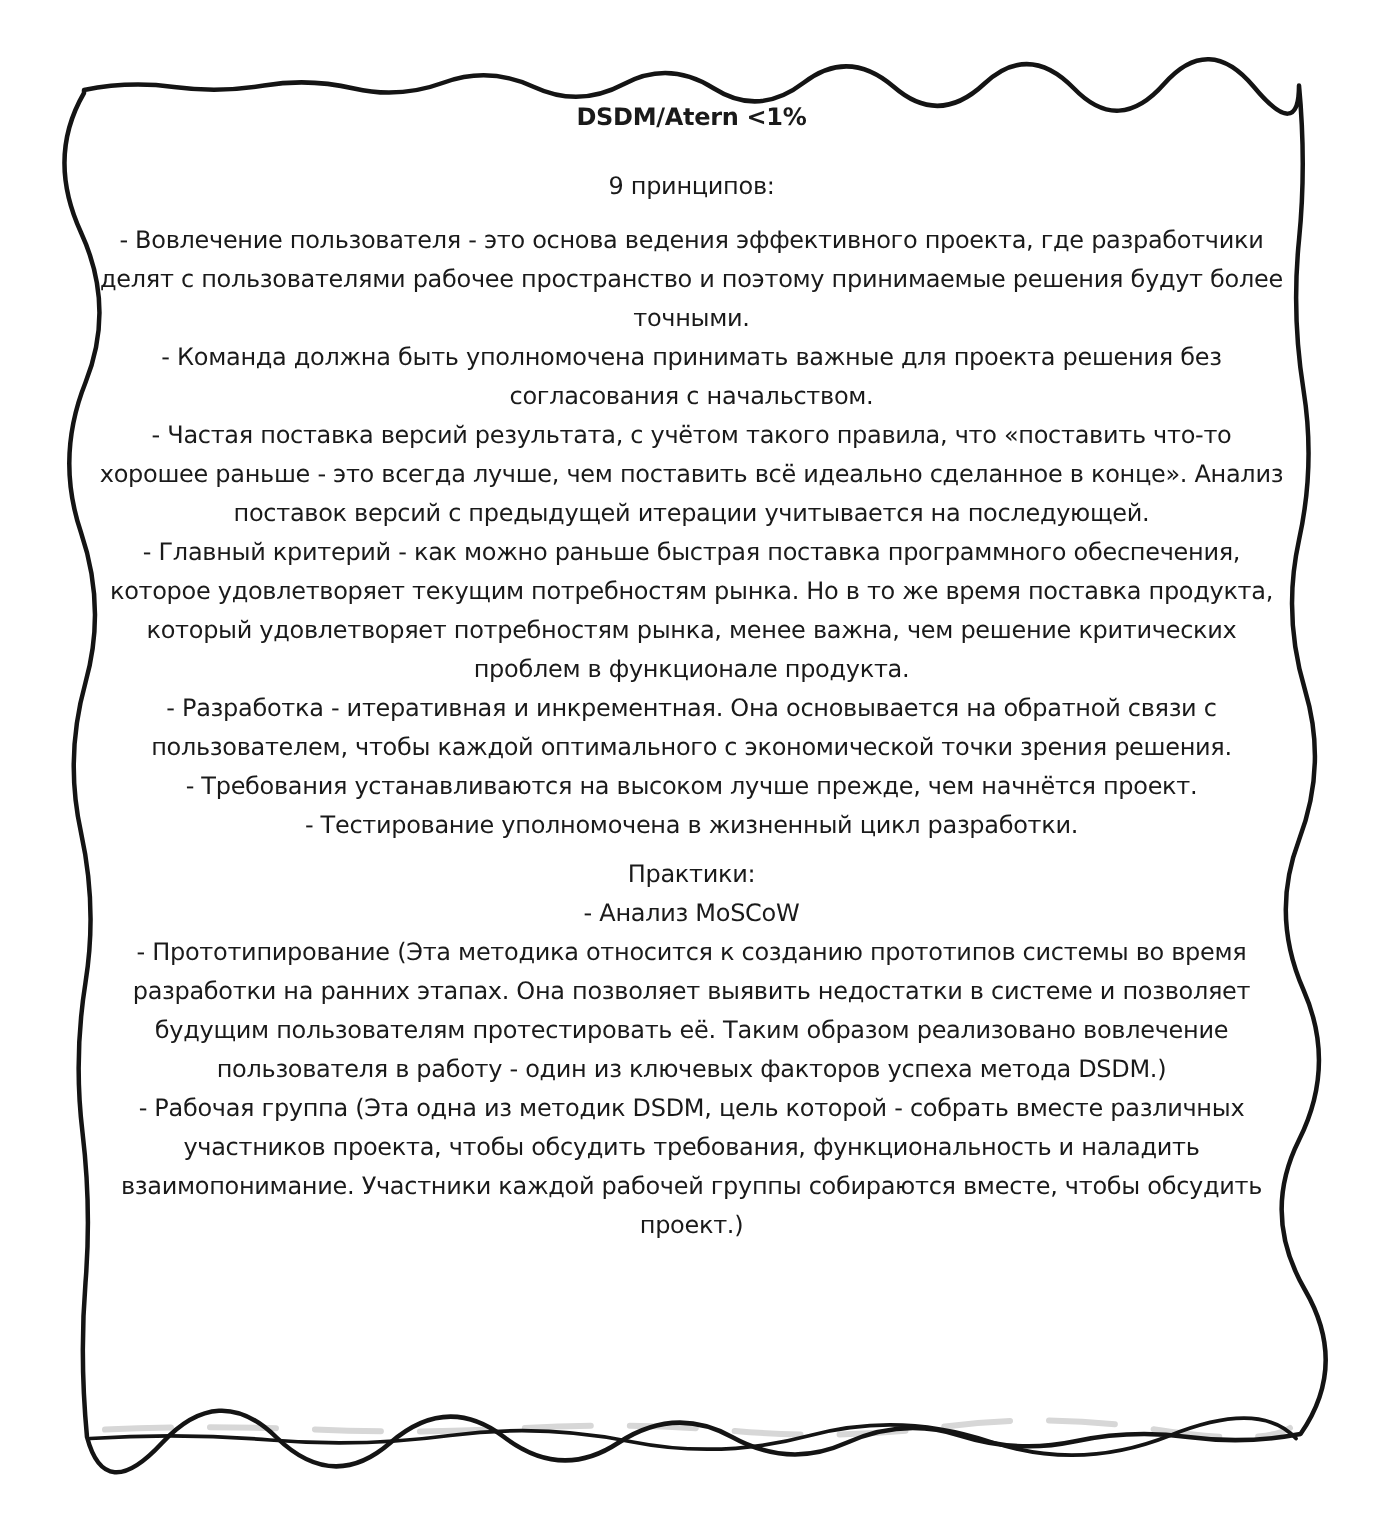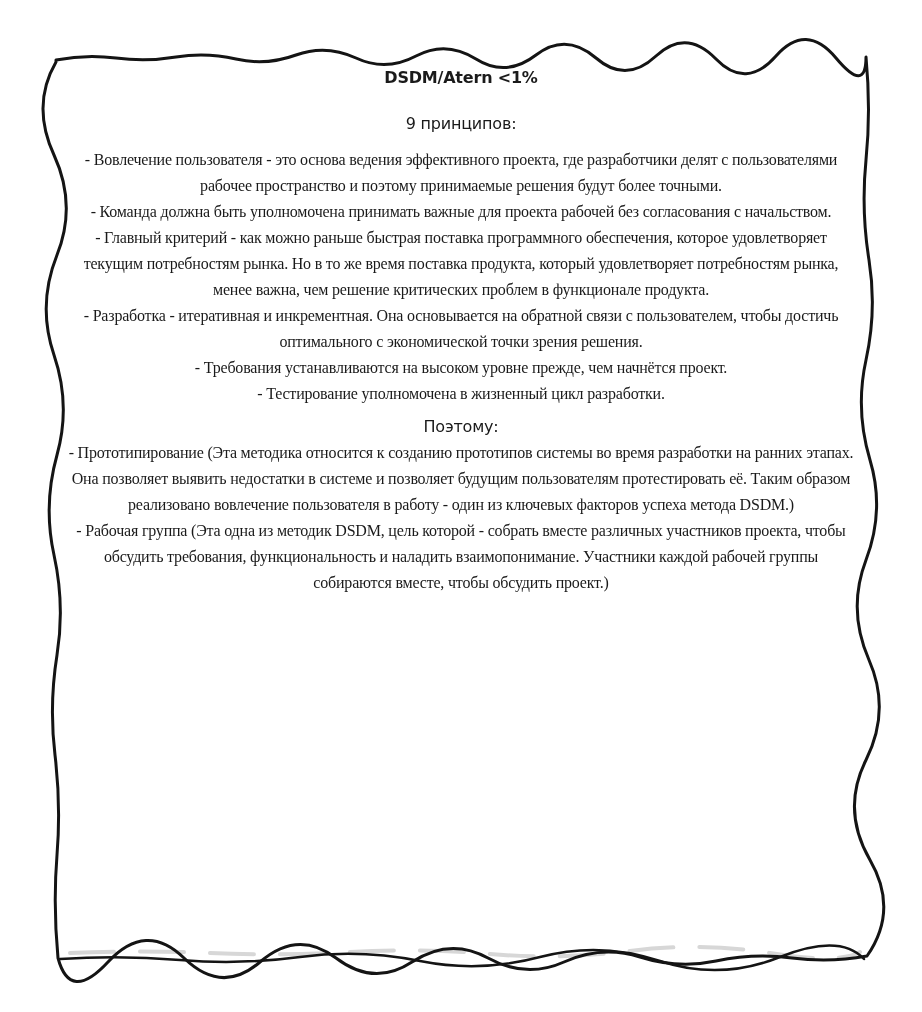--- a/index.html
+++ b/index.html
@@ -48,21 +48,20 @@
     margin: 0 0 20px 0 !important;
   }
   .section-heading {
     margin: 0 0 10px 0 !important;
   }
   .section-heading.second {
     margin: 7px 0 0 0 !important;
   }
   .item {
     margin: 0;
-    font-family: Liberation Serif, serif;
   }
 </style>
 </head>
 <body>
 
 <div class="page">
 
   <svg class="border-svg" viewBox="0 0 922 1012" xmlns="http://www.w3.org/2000/svg" aria-hidden="true">
 
     <path d="M70,953 Q140,950 210,953 T350,952 T490,954 T630,951 T770,953 T860,952" fill="none" stroke="#d7d7d7" stroke-width="4" stroke-dasharray="44 26" stroke-linecap="round"></path>
@@ -76,25 +75,27 @@
     <path d="M60,959 Q120,955 180,960 T300,957 T420,961 T540,957 T660,961 T780,957 T864,959" fill="none" stroke="#141414" stroke-width="2.5" stroke-linecap="round"></path>
   </svg>
 
   <div class="sheet">
 
     <p class="doc-title">DSDM/Atern &lt;1%</p>
 
     <p class="section-heading">9 принципов:</p>
 
     <p class="item">- Вовлечение пользователя - это основа ведения эффективного проекта, где разработчики делят с пользователями рабочее пространство и поэтому принимаемые решения будут более точными.</p>
-    <p class="item">- Команда должна быть уполномочена принимать важные для проекта рабочей без согласования с начальством.</p>
+    <p class="item">- Команда должна быть уполномочена принимать важные для проекта решения без согласования с начальством.</p>
+    <p class="item">- Частая поставка версий результата, с учётом такого правила, что «поставить что-то хорошее раньше - это всегда лучше, чем поставить всё идеально сделанное в конце». Анализ поставок версий с предыдущей итерации учитывается на последующей.</p>
     <p class="item">- Главный критерий - как можно раньше быстрая поставка программного обеспечения, которое удовлетворяет текущим потребностям рынка. Но в то же время поставка продукта, который удовлетворяет потребностям рынка, менее важна, чем решение критических проблем в функционале продукта.</p>
-    <p class="item">- Разработка - итеративная и инкрементная. Она основывается на обратной связи с пользователем, чтобы достичь оптимального с экономической точки зрения решения.</p>
-    <p class="item">- Требования устанавливаются на высоком уровне прежде, чем начнётся проект.</p>
+    <p class="item">- Разработка - итеративная и инкрементная. Она основывается на обратной связи с пользователем, чтобы каждой оптимального с экономической точки зрения решения.</p>
+    <p class="item">- Требования устанавливаются на высоком лучше прежде, чем начнётся проект.</p>
     <p class="item">- Тестирование уполномочена в жизненный цикл разработки.</p>
 
-    <p class="section-heading second">Поэтому:</p>
+    <p class="section-heading second">Практики:</p>
 
+    <p class="item">- Анализ MoSCoW</p>
     <p class="item">- Прототипирование (Эта методика относится к созданию прототипов системы во время разработки на ранних этапах. Она позволяет выявить недостатки в системе и позволяет будущим пользователям протестировать её. Таким образом реализовано вовлечение пользователя в работу - один из ключевых факторов успеха метода DSDM.)</p>
     <p class="item">- Рабочая группа (Эта одна из методик DSDM, цель которой - собрать вместе различных участников проекта, чтобы обсудить требования, функциональность и наладить взаимопонимание. Участники каждой рабочей группы собираются вместе, чтобы обсудить проект.)</p>
 
   </div>
 </div>
 
 </body></html>

